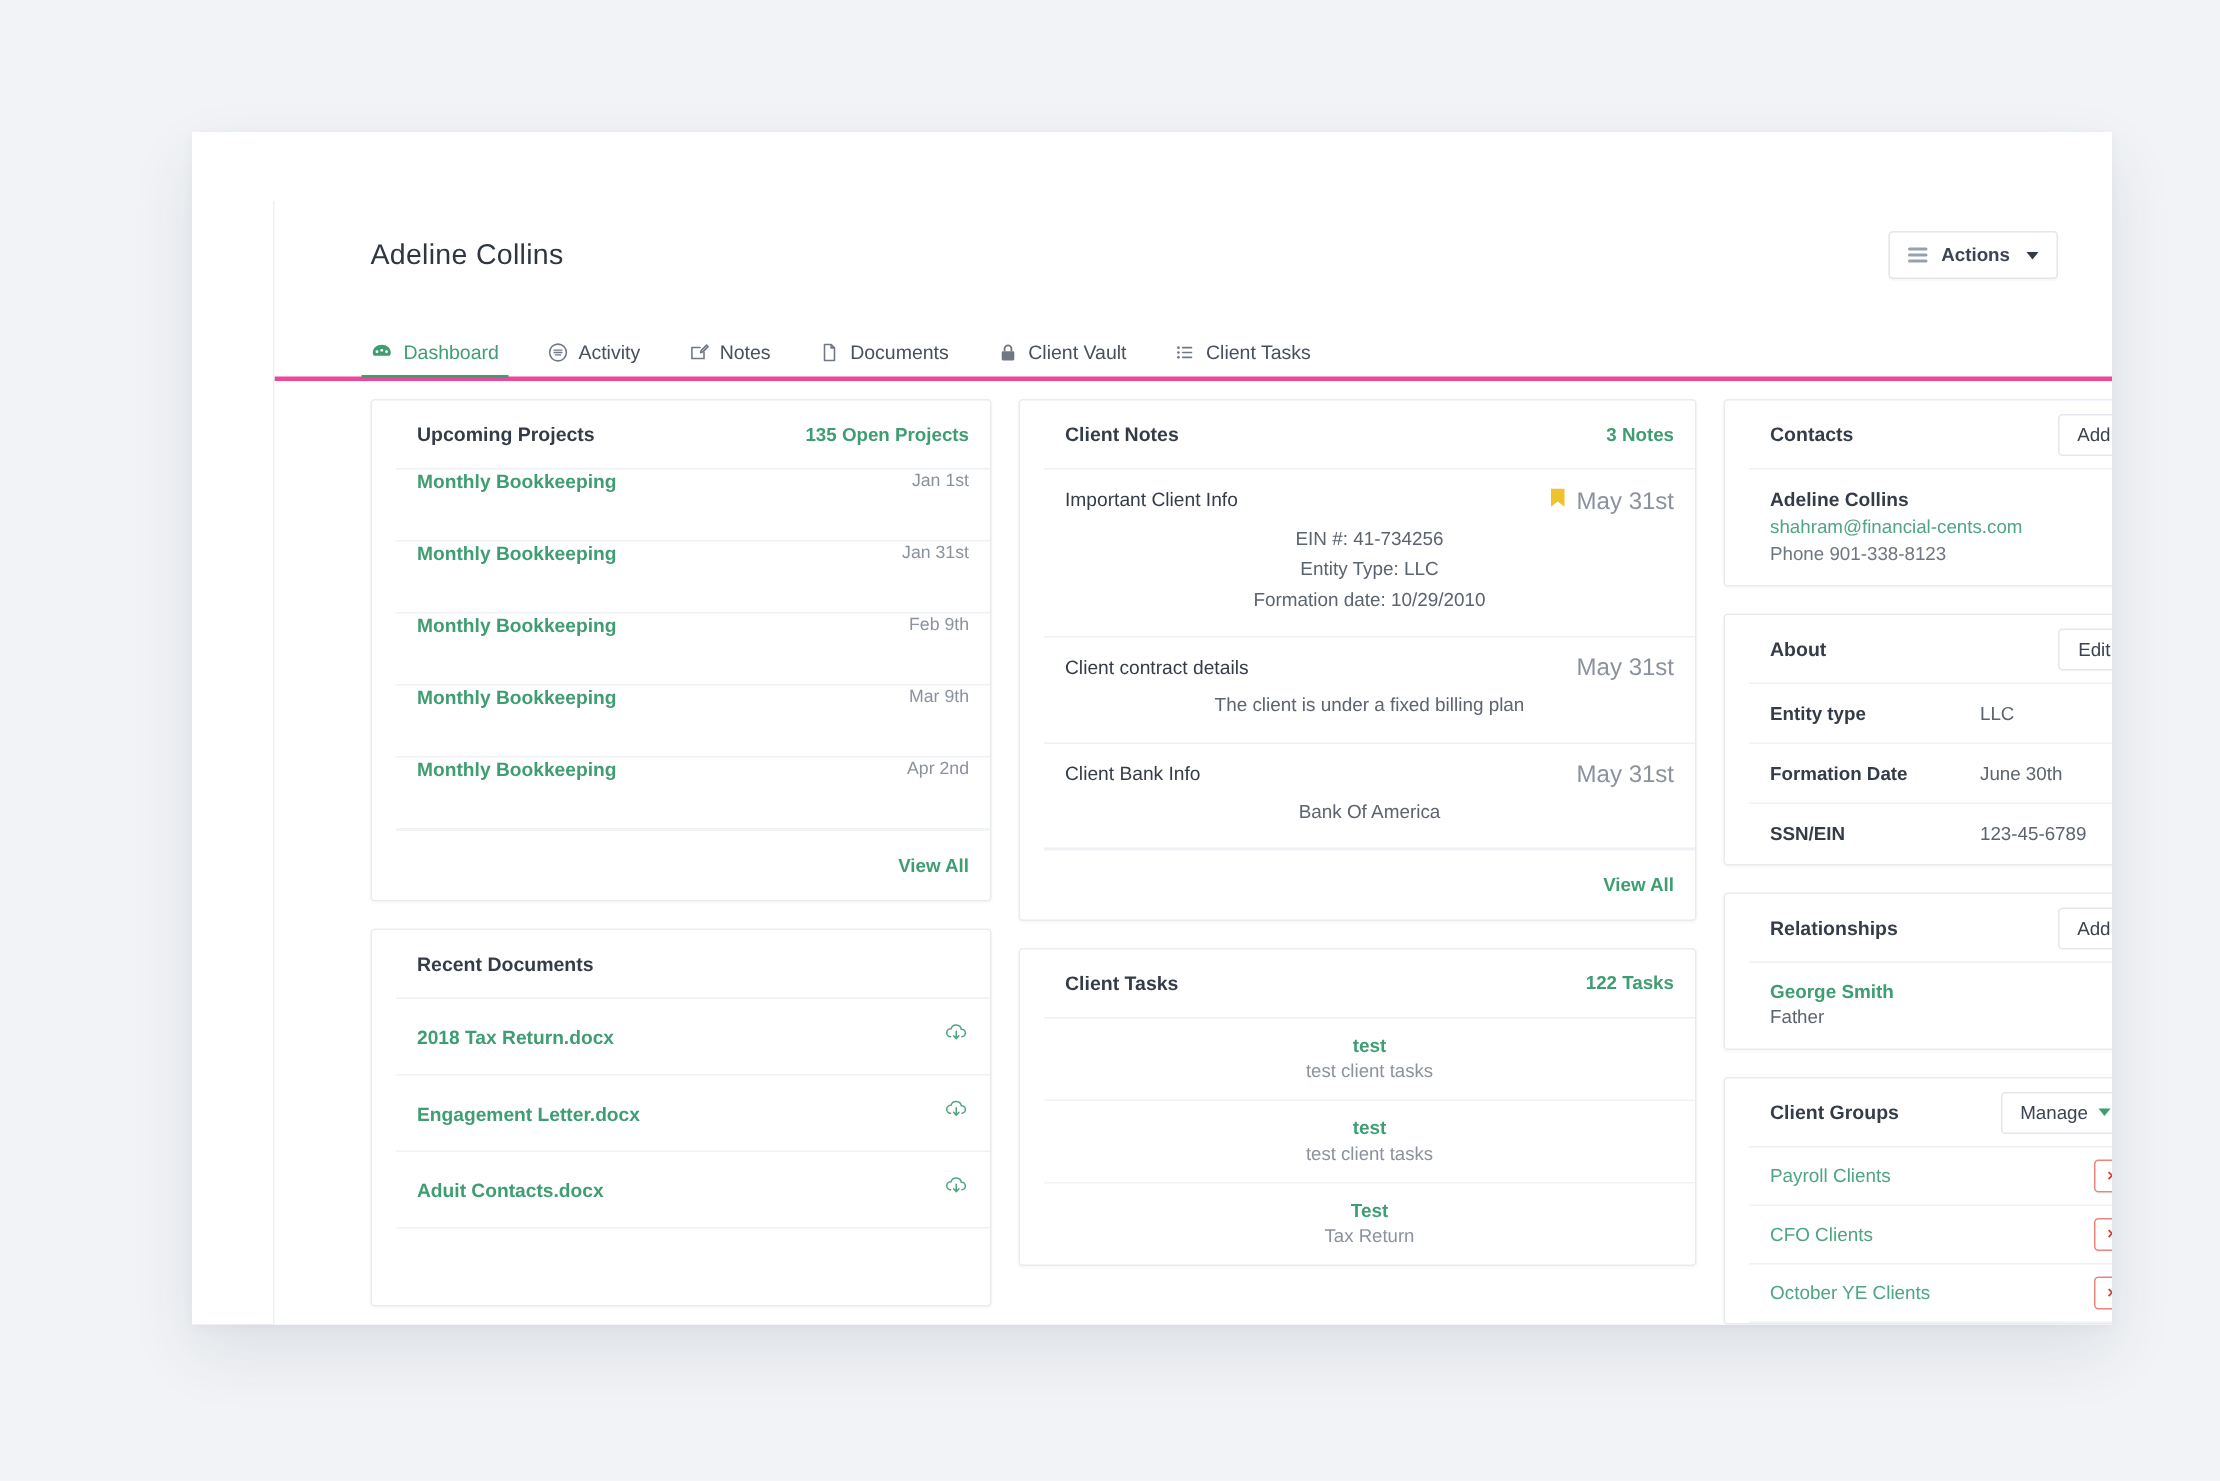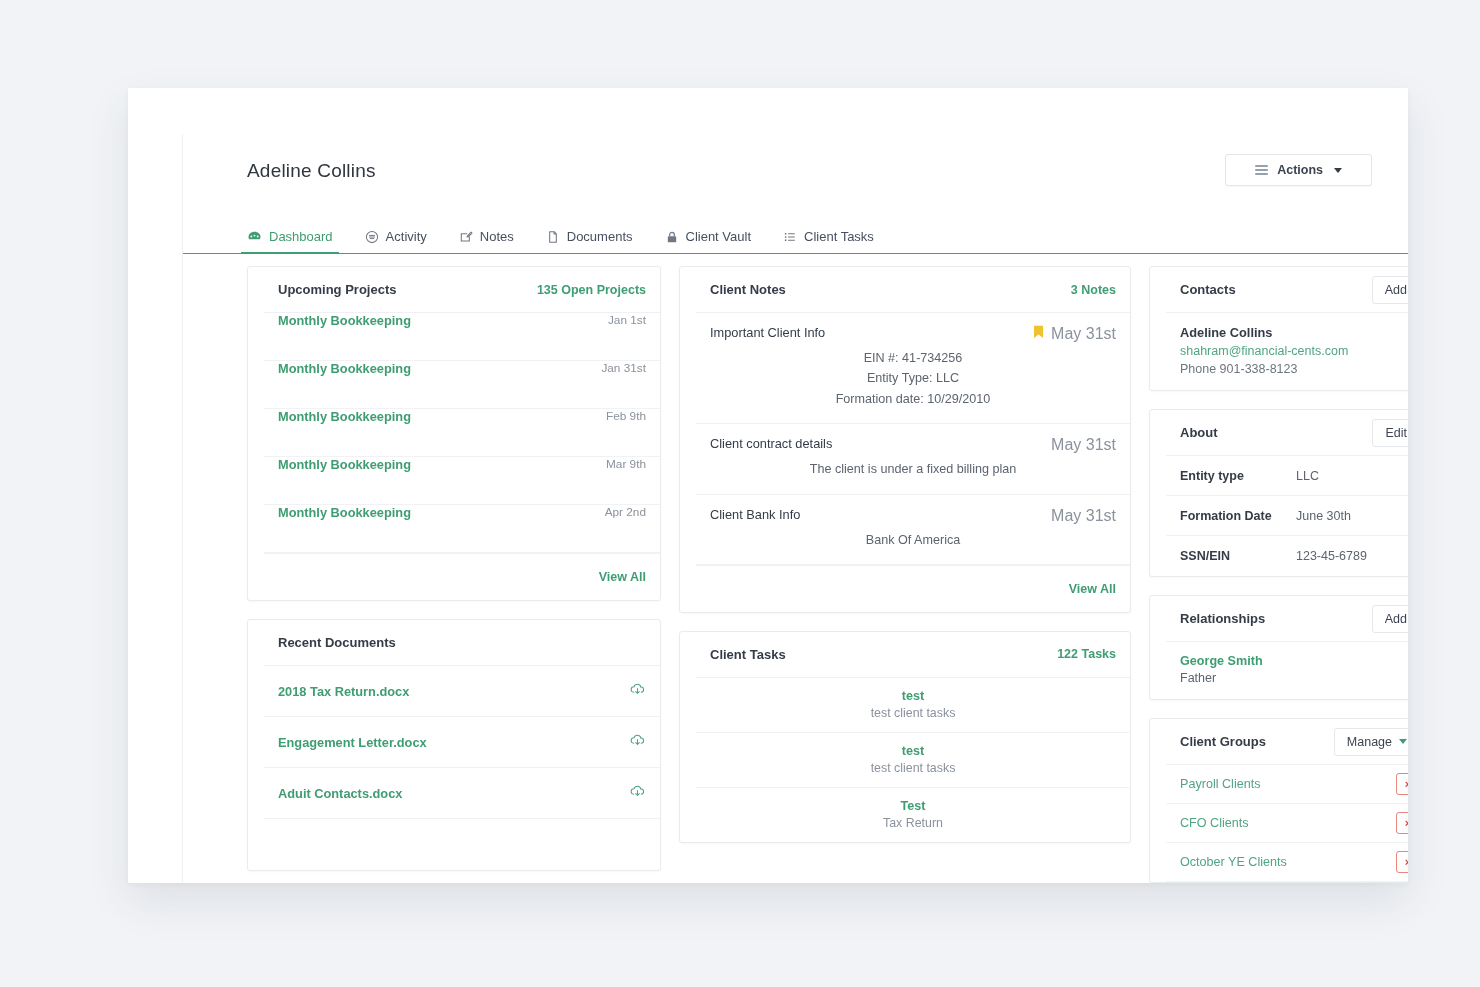--- a/index.html
+++ b/index.html
@@ -41,21 +41,21 @@
   .hdr-title {
     font-size: 19px;
     color: #2f3640;
     font-weight: 400;
     letter-spacing: .2px;
   }
   .actions-btn {
     position: absolute;
     right: 36px; top: 20px;
     height: 32px;
-    padding: 0 29px;
+    padding: 0 12px;
     display: flex; align-items: center; gap: 9px;
     border: 1px solid #e3e6ea;
     border-radius: 3px;
     background: #fff;
     font-size: 12.5px;
     font-weight: bold;
     color: #3c4452;
     box-shadow: 0 1px 1px rgba(0,0,0,0.03);
     cursor: pointer;
   }
@@ -75,21 +75,21 @@
     margin-left: 2px;
   }
 
   
   .tabs {
     position: relative;
     display: flex; align-items: flex-end;
     gap: 32px;
     padding-left: 64px;
     height: 34px;
-    border-bottom: 1px solid #ec4899;
+    border-bottom: 3px solid #ec4899;
   }
   .tab {
     display: flex; align-items: center; gap: 7px;
     padding-bottom: 9px;
     font-size: 13px;
     color: #46505e;
     cursor: pointer;
     position: relative;
   }
   .tab.active { color: #3f9d72; }
@@ -221,21 +221,21 @@
   }
 
   
   .about-row {
     display: flex; align-items: center;
     height: 40px;
     border-bottom: 1px solid #f0f2f4;
     padding: 0 14px;
   }
   .about-row:last-child { border-bottom: none; }
-  .about-k { font-size: 12.5px; font-weight: bold; color: #343c48; width: 116px; }
+  .about-k { font-size: 12.5px; font-weight: bold; color: #343c48; width: 140px; }
   .about-v { font-size: 12.5px; color: #5c646f; }
 
   
   .rel-body {
     display: flex; justify-content: space-between; align-items: flex-start;
     padding: 12px 14px 14px;
   }
   .rel-name { font-size: 12.6px; font-weight: bold; color: #3f9d72; cursor: pointer; }
   .rel-role { font-size: 12.5px; color: #5c646f; margin-top: 3px; }
 

